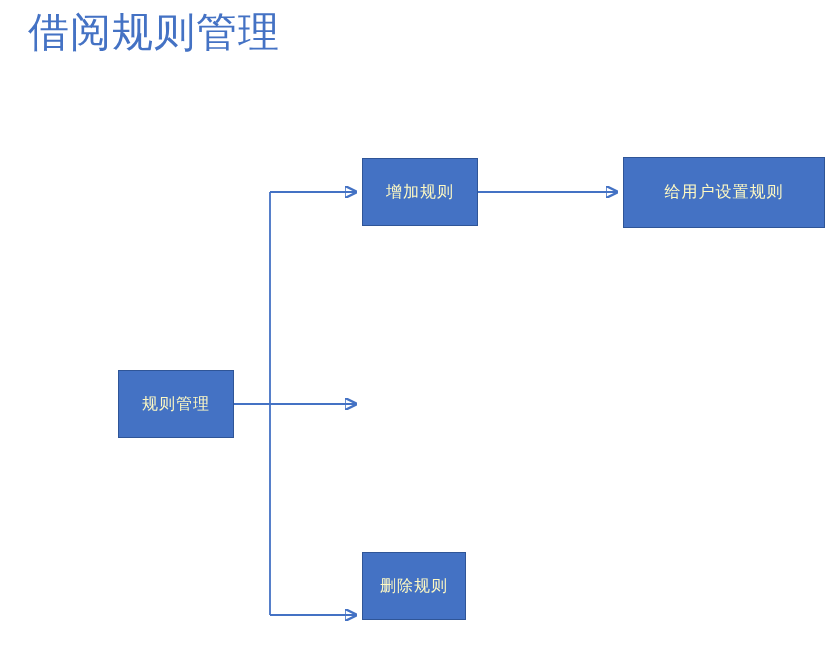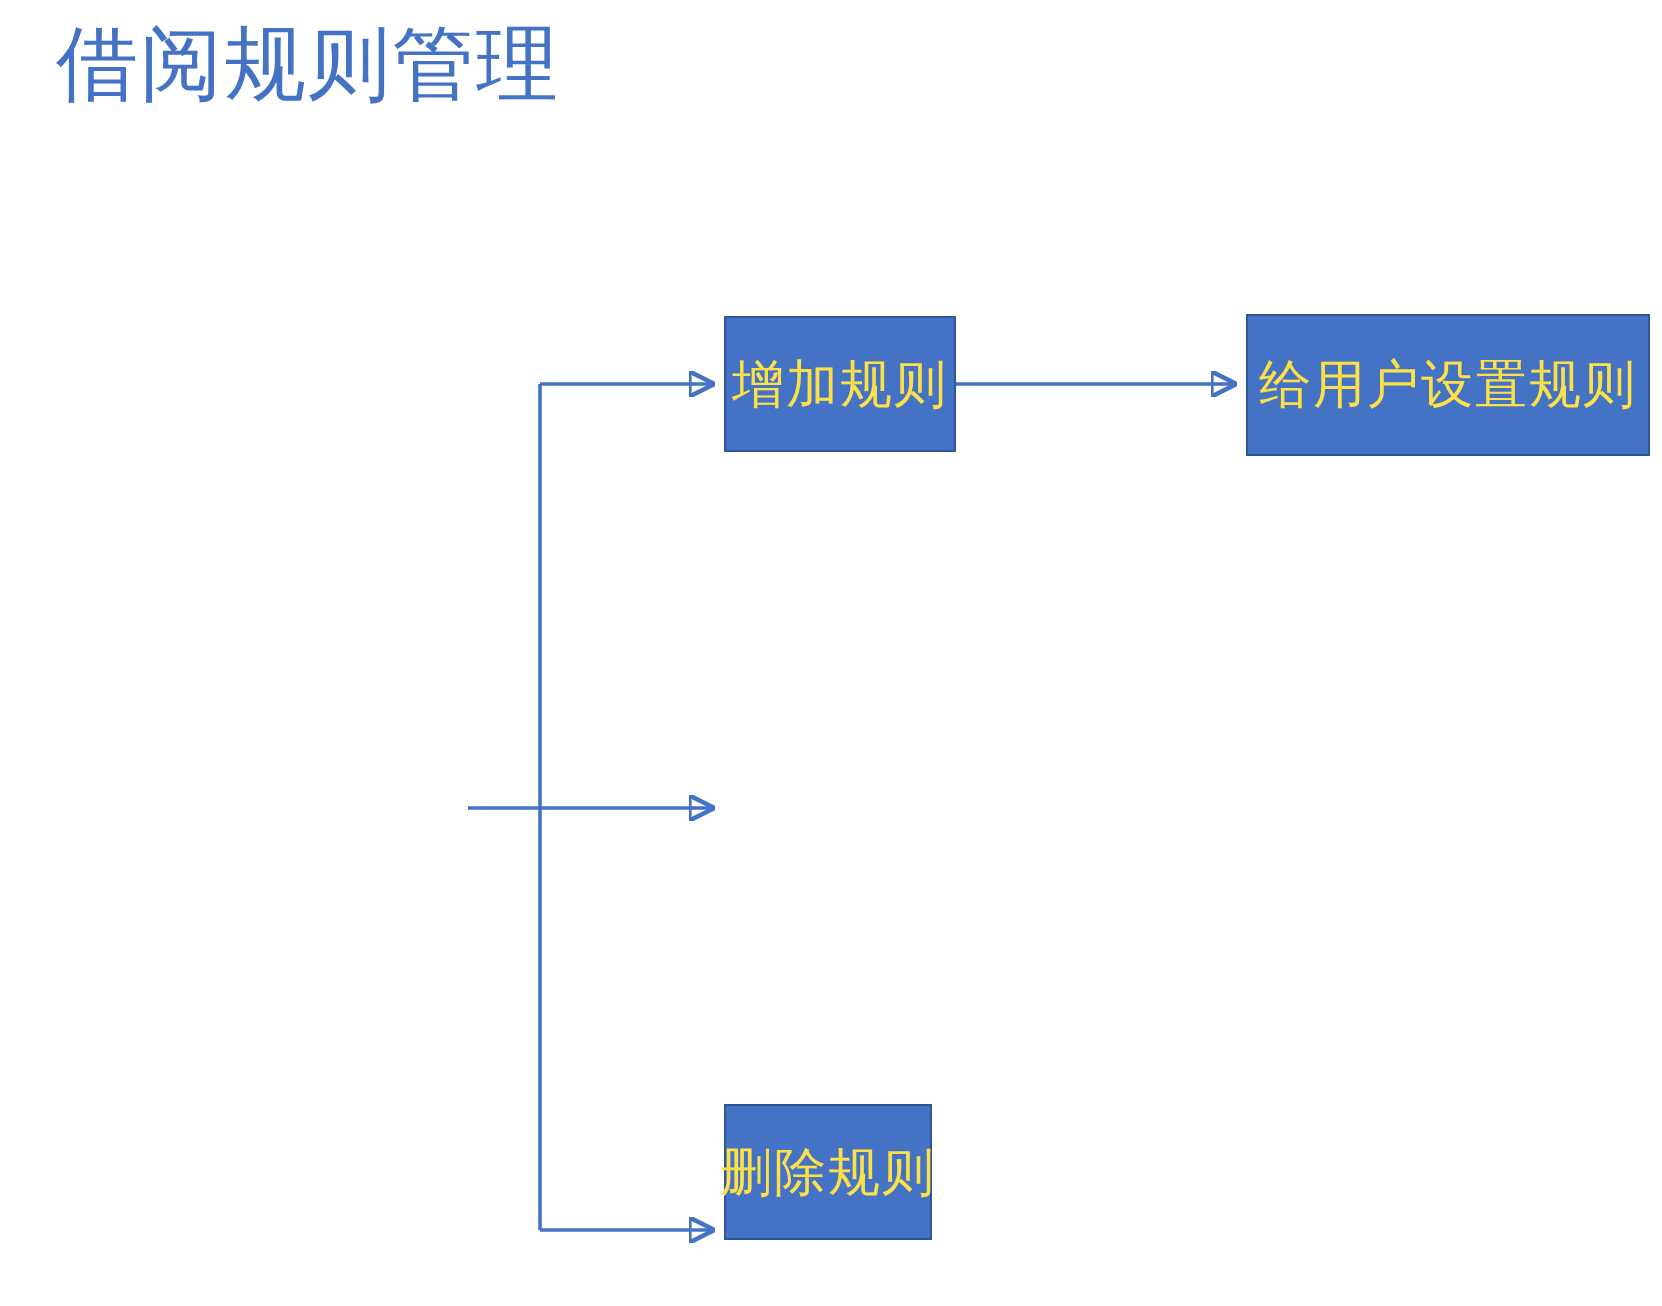--- a/index.html
+++ b/index.html
@@ -39,25 +39,25 @@
   .connector-layer line {
     stroke: #4472c4;
     stroke-width: 1.8;
     fill: none;
   }
   .node {
     position: absolute;
     background: #4472c4;
     border: 1.5px solid #2f5597;
     box-sizing: border-box;
-    color: #fde047;
+    color: #fef9c3;
     display: flex;
     align-items: center;
     justify-content: center;
-    font-size: 26px;
+    font-size: 16px;
     letter-spacing: 1px;
     white-space: nowrap;
   }
   .node.rule-management { left: 118px; top: 370px; width: 116px; height: 68px; }
   .node.add-rule        { left: 362px; top: 158px; width: 116px; height: 68px; }
   .node.modify-rule     { left: 362px; top: 369px; width: 116px; height: 70px; }
   .node.delete-rule     { left: 362px; top: 552px; width: 104px; height: 68px; }
   .node.set-user-rule   { left: 623px; top: 157px; width: 202px; height: 71px; }
 </style>
 </head>
@@ -79,20 +79,23 @@
 
     <path d="M 270 192 H 356" marker-end="url(#arrow)"></path>
 
     <path d="M 270 404 H 356" marker-end="url(#arrow)"></path>
 
     <path d="M 270 615 H 356" marker-end="url(#arrow)"></path>
 
     <path d="M 478 192 H 617" marker-end="url(#arrow)"></path>
   </svg>
 
+  <div class="node rule-management">
+    <span>规则管理</span>
+  </div>
 
   <div class="node add-rule">
     <span>增加规则</span>
   </div>
 
 
   <div class="node delete-rule">
     <span>删除规则</span>
   </div>
 

